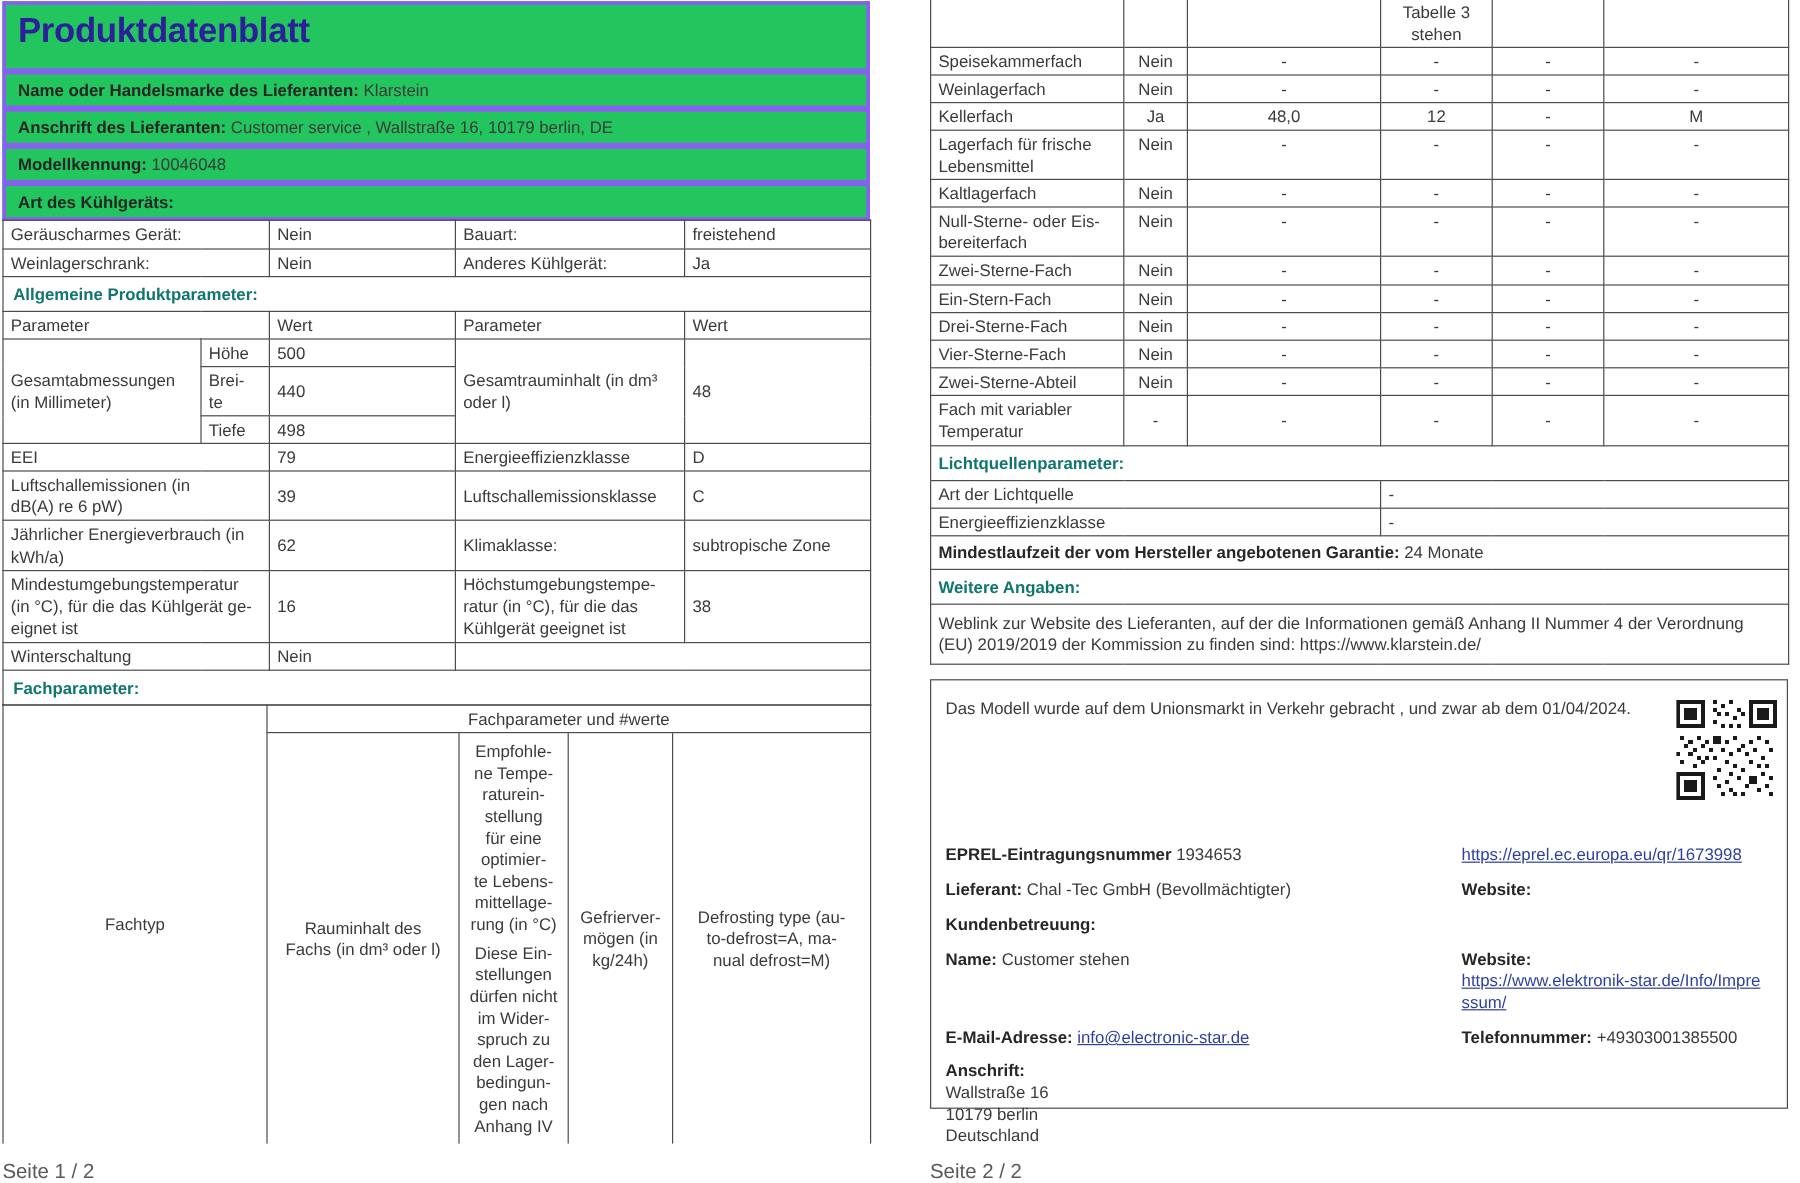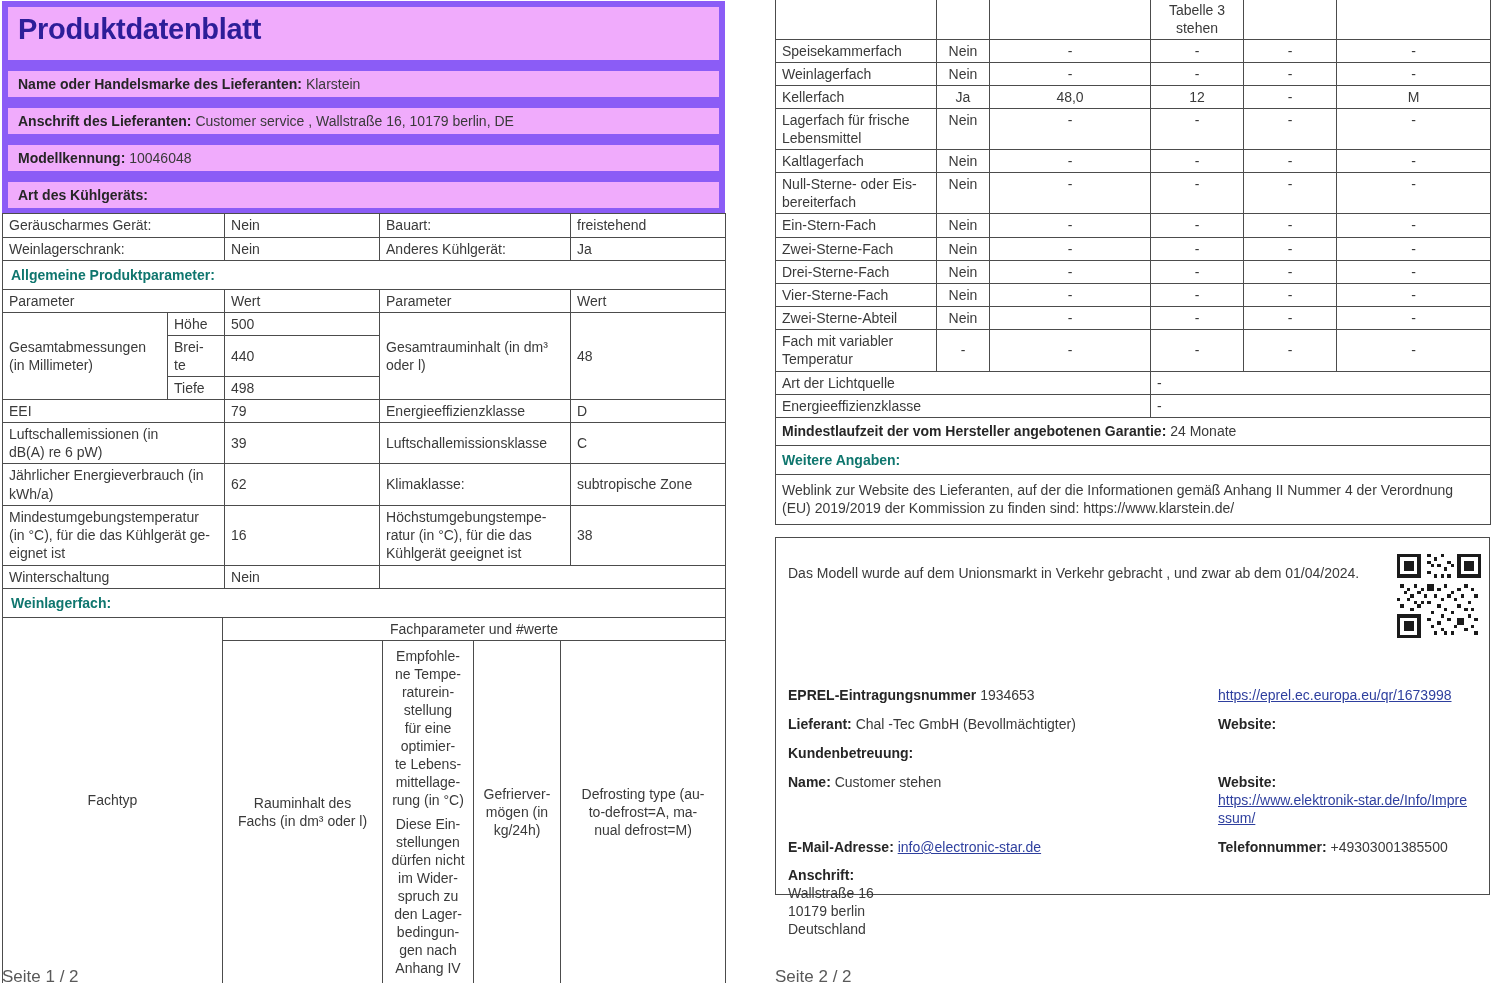--- a/index.html
+++ b/index.html
@@ -4,21 +4,21 @@
 <style>
   html,body{margin:0;padding:0;}
   body{
     width:1500px;height:986px;background:#ffffff;position:relative;
     font-family:"Liberation Sans",sans-serif;color:#3a3a3a;
     font-size:14px;line-height:1.29;
   }
   .page{position:absolute;background:#fff;}
   #page1{left:2px;top:2px;width:723px;}
   #page2{left:775px;top:0;width:715px;}
-  .bx{border:6px solid #8b5cf6;margin-top:-1px;background:#f0abfc;box-sizing:border-box;}
+  .bx{border:3px solid #8b5cf6;margin-top:-1px;background:#22c55e;box-sizing:border-box;}
   .tbox{padding:5px 10px 8px 10px;}
   .title{font-size:29px;font-weight:700;color:#2d1e99;line-height:1.2;margin-bottom:5px;letter-spacing:-0.3px;}
   .reg{color:#3a3a3a;}
   .lrow{padding:4px 10px;min-height:19px;}
   .b{font-weight:700;color:#262626;}
   table{border-collapse:collapse;table-layout:fixed;width:100%;margin-top:-1px;}
   td{border:1px solid #4c4c4c;padding:2px 6px;vertical-align:middle;box-sizing:border-box;overflow:hidden;}
   .c{text-align:center;}
   .pre{white-space:pre-line;}
   .sec td{font-weight:700;color:#0f766e;padding:5px 8px;}
@@ -29,21 +29,21 @@
   .nt td{border-top:0;vertical-align:top;}
   .talltable td{vertical-align:middle;}
   .vt{vertical-align:top;}
   .tallrow{height:343px;}
   a.lnk{color:#2e3f9e;text-decoration:underline;cursor:pointer;}
   .wrap-link{display:inline-block;max-width:252px;word-break:break-all;vertical-align:top;}
   .foot{position:absolute;top:966px;font-size:17px;color:#595959;text-align:left;}
   #f1{left:2px;width:723px;}
   #f2{left:775px;width:715px;}
   
-  .mbox{border:1px solid #4c4c4c;margin-top:12px;height:358px;position:relative;padding:26px 12px 0 12px;box-sizing:border-box;}
+  .mbox{border:1px solid #4c4c4c;margin-top:12px;height:358px;position:relative;padding:14px 12px 0 12px;box-sizing:border-box;}
   .mtext{width:580px;}
   .qr{position:absolute;right:8px;top:16px;width:84px;height:84px;}
   .grid2{display:grid;grid-template-columns:430px 1fr;align-items:start;}
   .mrow1{margin-top:104px;}
   .mrow{margin-top:11px;}
   .addr{margin-top:10px;}
   .p2t td{padding:2px 6px;}
 </style>
 </head>
 <body>
@@ -147,21 +147,21 @@
 ratur (in °C), für die das
 Kühlgerät geeignet ist</td>
       <td>38</td>
     </tr>
     <tr class="h22">
       <td colspan="2">Winterschaltung</td>
       <td>Nein</td>
       <td colspan="2"></td>
     </tr>
     <tr class="h29 sec">
-      <td colspan="5">Weinlagerfach:</td>
+      <td colspan="5">Fachparameter:</td>
     </tr>
   </tbody>
     </table>
 
   <table class="talltable">
     <colgroup>
         <col style="width:220px">
         <col style="width:160px">
         <col style="width:91px">
         <col style="width:87px">
@@ -271,29 +271,29 @@
     <tr class="h40">
           <td class="pre">Null-Sterne- oder Eis-
 bereiterfach</td>
           <td class="c vt">Nein</td>
           <td class="c vt">-</td>
           <td class="c vt">-</td>
           <td class="c vt">-</td>
           <td class="c vt">-</td>
         </tr>
     <tr class="h22">
+          <td>Zwei-Sterne-Fach</td>
+          <td class="c">Nein</td>
+          <td class="c">-</td>
+          <td class="c">-</td>
+          <td class="c">-</td>
+          <td class="c">-</td>
+        </tr>
+    <tr class="h22">
           <td>Ein-Stern-Fach</td>
-          <td class="c">Nein</td>
-          <td class="c">-</td>
-          <td class="c">-</td>
-          <td class="c">-</td>
-          <td class="c">-</td>
-        </tr>
-    <tr class="h22">
-          <td>Zwei-Sterne-Fach</td>
           <td class="c">Nein</td>
           <td class="c">-</td>
           <td class="c">-</td>
           <td class="c">-</td>
           <td class="c">-</td>
         </tr>
     <tr class="h22">
           <td>Drei-Sterne-Fach</td>
           <td class="c">Nein</td>
           <td class="c">-</td>
@@ -319,20 +319,23 @@
         </tr>
     <tr class="h42">
           <td class="pre">Fach mit variabler
 Temperatur</td>
           <td class="c">-</td>
           <td class="c">-</td>
           <td class="c">-</td>
           <td class="c">-</td>
           <td class="c">-</td>
         </tr>
+    <tr class="h29 sec">
+      <td colspan="6">Lichtquellenparameter:</td>
+    </tr>
     <tr class="h22">
       <td colspan="3">Art der Lichtquelle</td>
       <td colspan="3">-</td>
     </tr>
     <tr class="h22">
       <td colspan="3">Energieeffizienzklasse</td>
       <td colspan="3">-</td>
     </tr>
     <tr class="h28">
       <td colspan="6">

